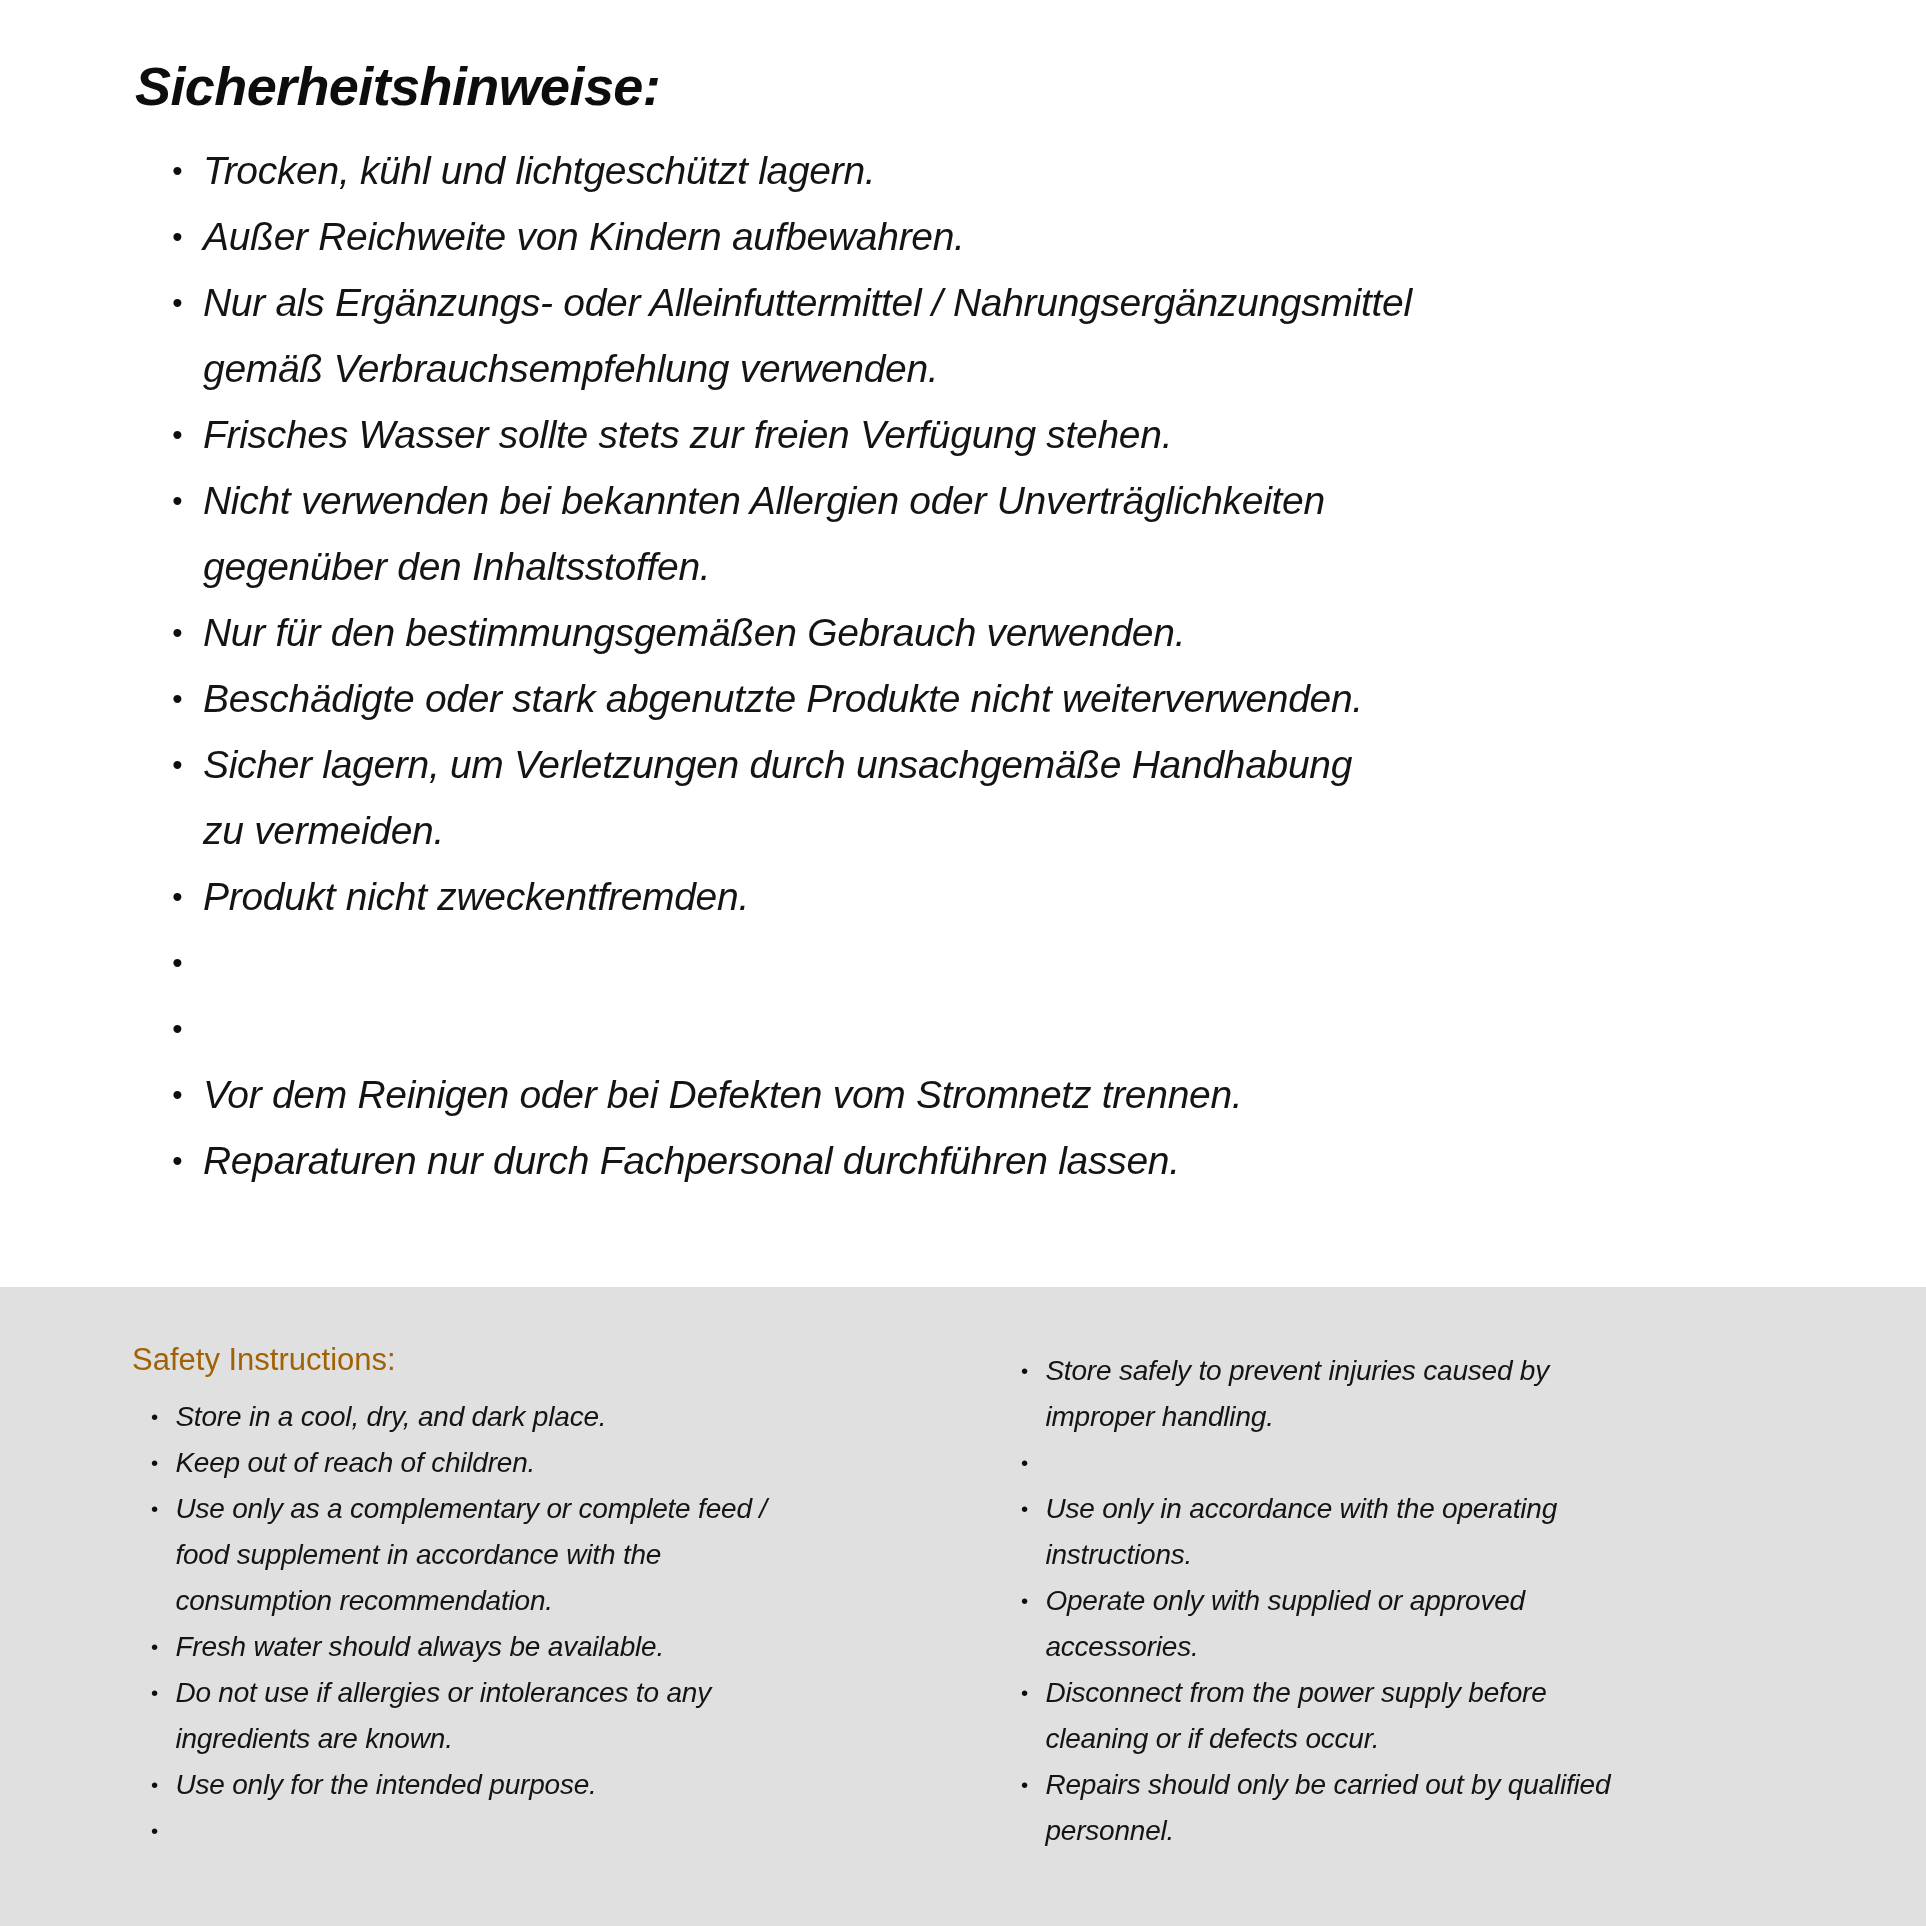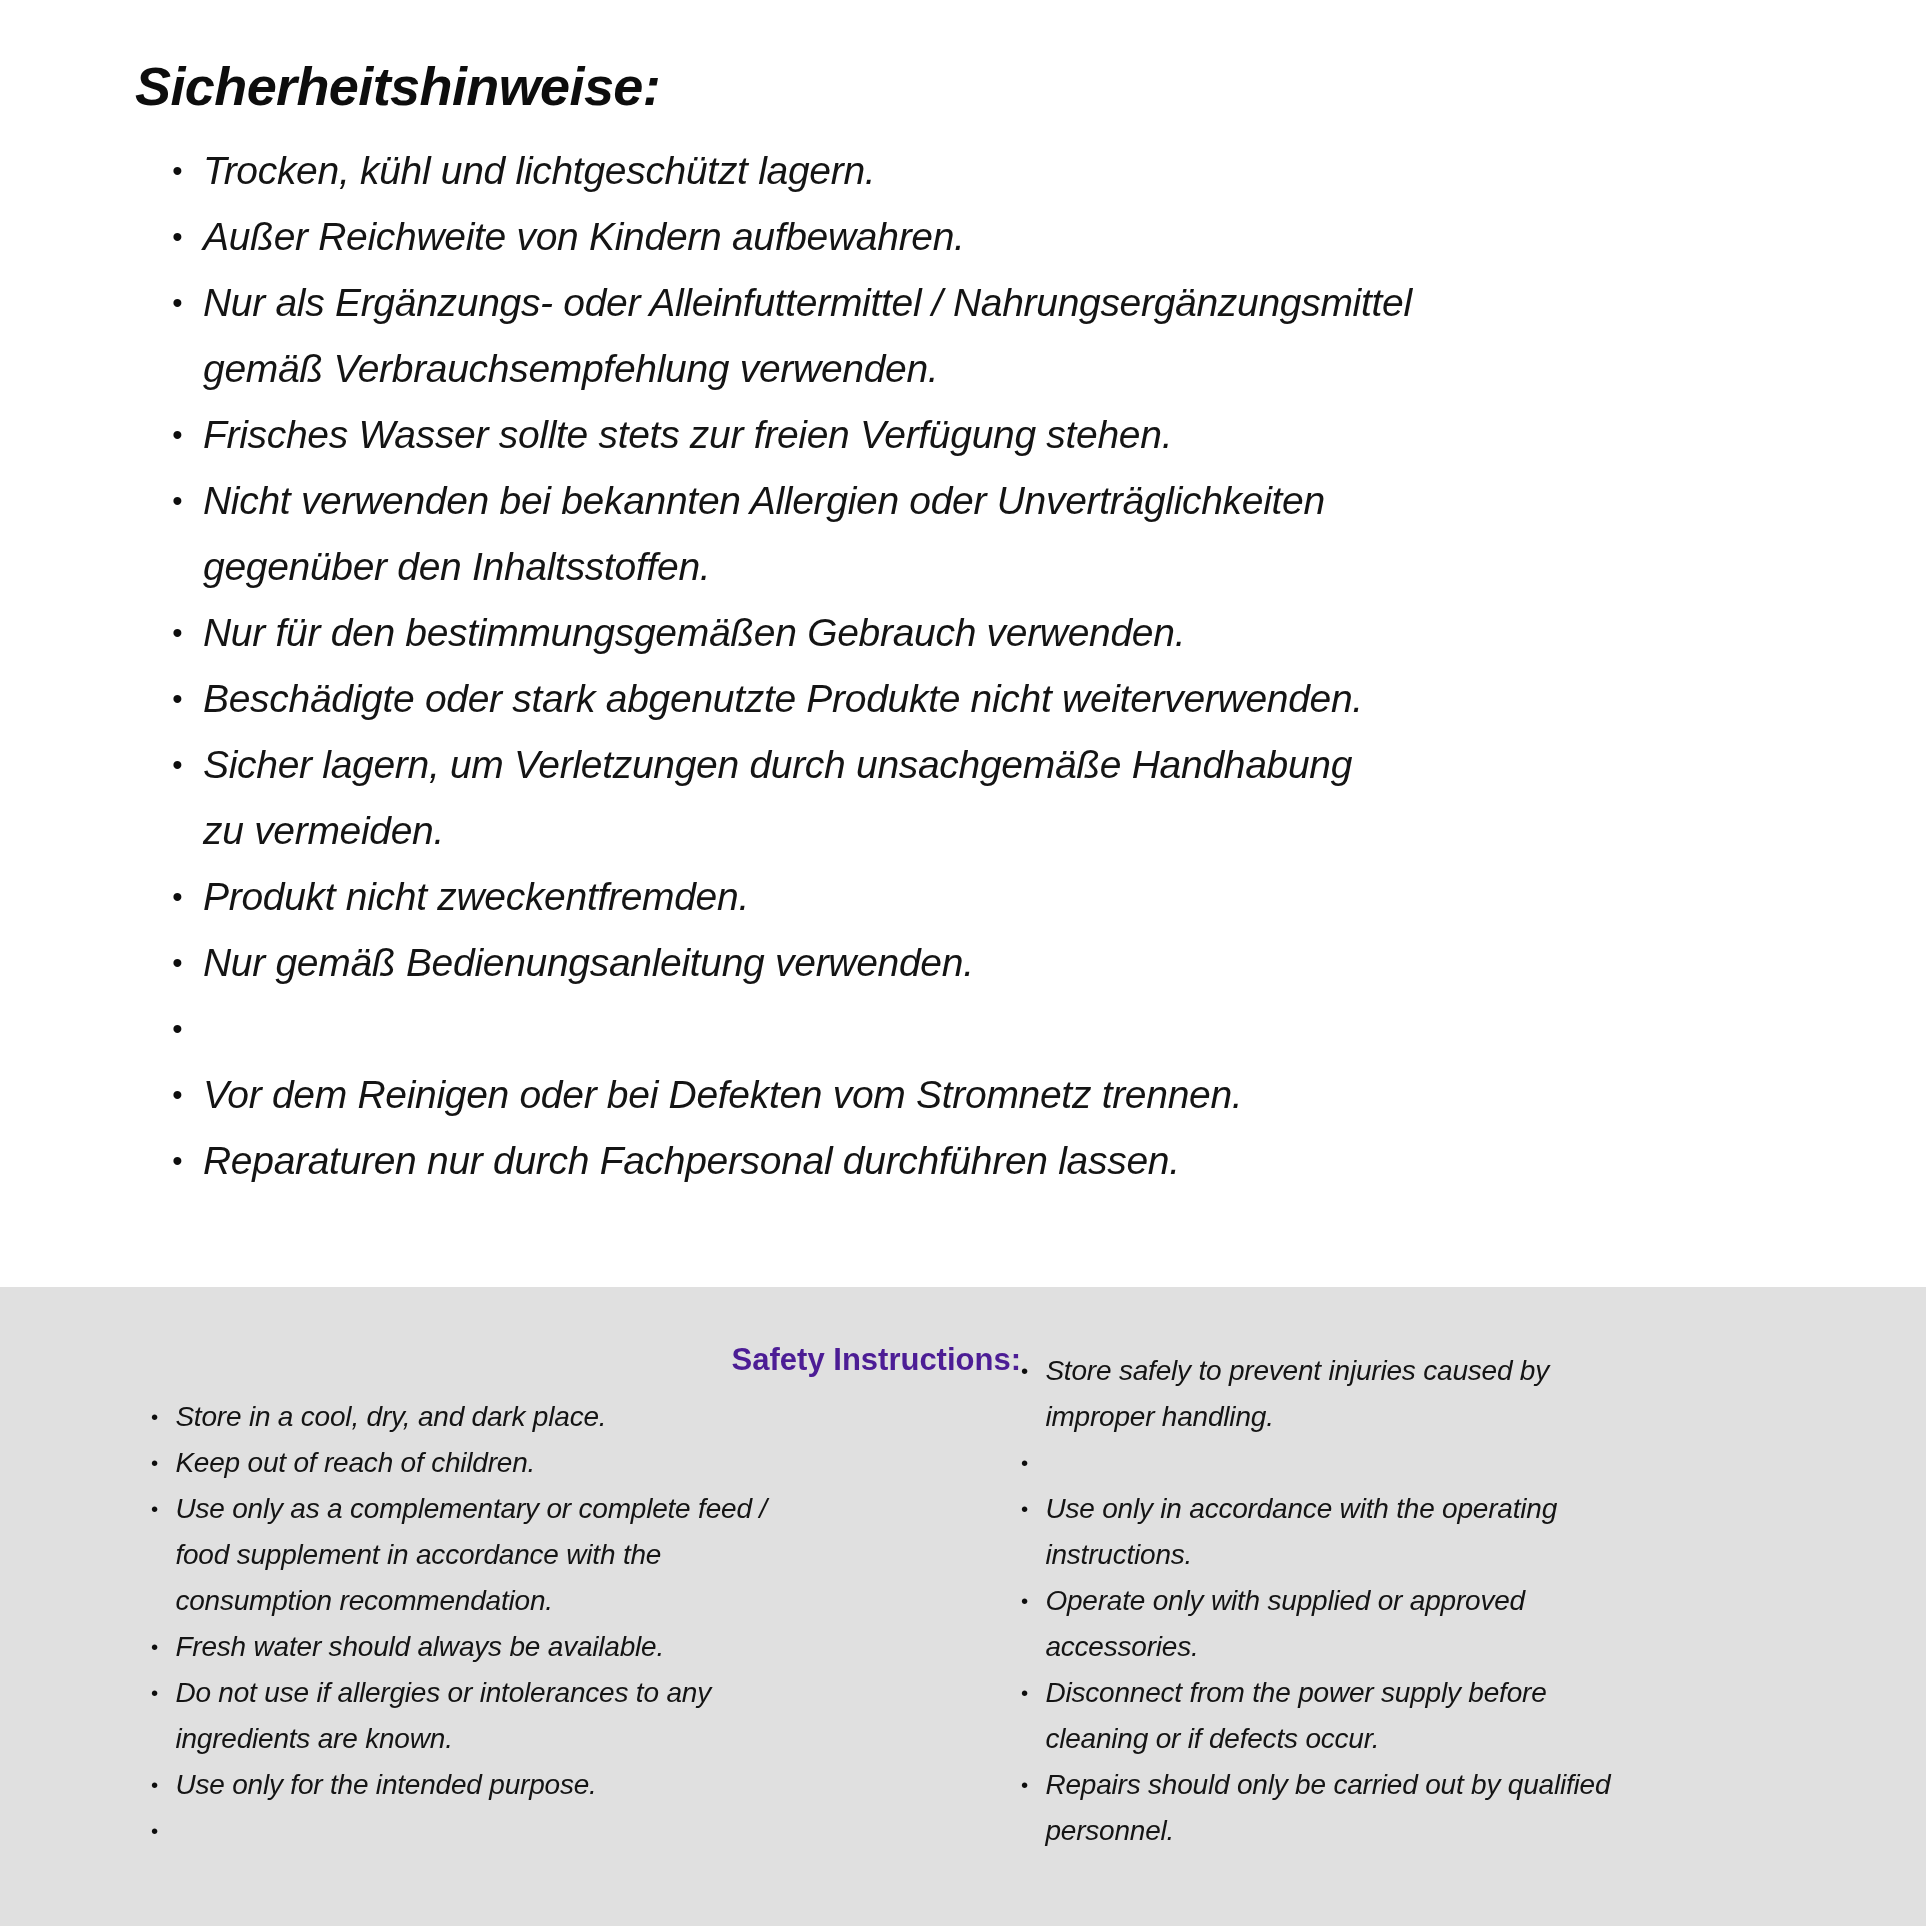--- a/index.html
+++ b/index.html
@@ -55,23 +55,22 @@
     background: #e0e0e0;
     padding: 53px 71px 0 132px;
     display: flex;
   }
   .col-left { flex: none; width: 889px; }
   .col-right { flex: 1; margin-top: 7.7px; }
   .english-heading {
     margin: 0 0 14px 0;
     font-size: 31px;
     line-height: 40px;
-    font-weight: bold;
-    color: #4c1d95;
-    text-align: right;
+    font-weight: normal;
+    color: #a16207;
   }
   .e-item {
     display: flex;
     align-items: flex-start;
     font-size: 28px;
     line-height: 46px;
     letter-spacing: -0.2px;
   }
   .col-left .e-bullet { margin-left: 19px; }
   .e-bullet {
@@ -126,21 +125,20 @@
         <span class="g-bullet">•</span>
         <span class="g-text">Sicher lagern, um Verletzungen durch unsachgemäße Handhabung
 zu vermeiden.</span>
       </div>
       <div class="g-item">
         <span class="g-bullet">•</span>
         <span class="g-text">Produkt nicht zweckentfremden.</span>
       </div>
       <div class="g-item">
         <span class="g-bullet">•</span>
-        <span class="g-text">Nur gemäß Bedienungsanleitung verwenden.</span>
       </div>
       <div class="g-item">
         <span class="g-bullet">•</span>
       </div>
       <div class="g-item">
         <span class="g-bullet">•</span>
         <span class="g-text">Vor dem Reinigen oder bei Defekten vom Stromnetz trennen.</span>
       </div>
       <div class="g-item">
         <span class="g-bullet">•</span>

